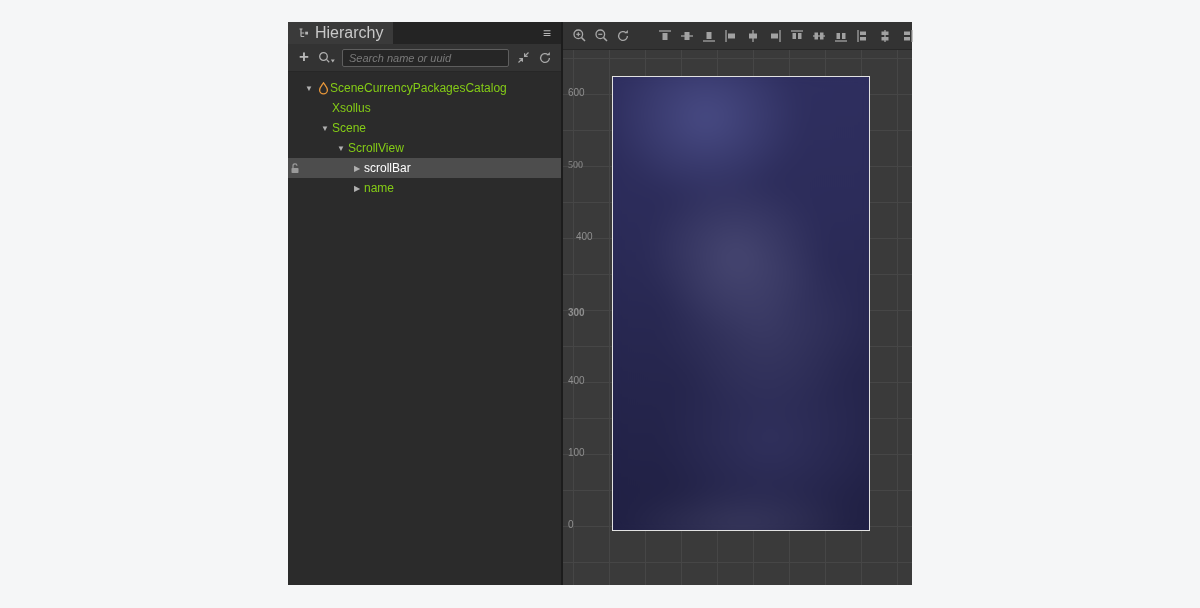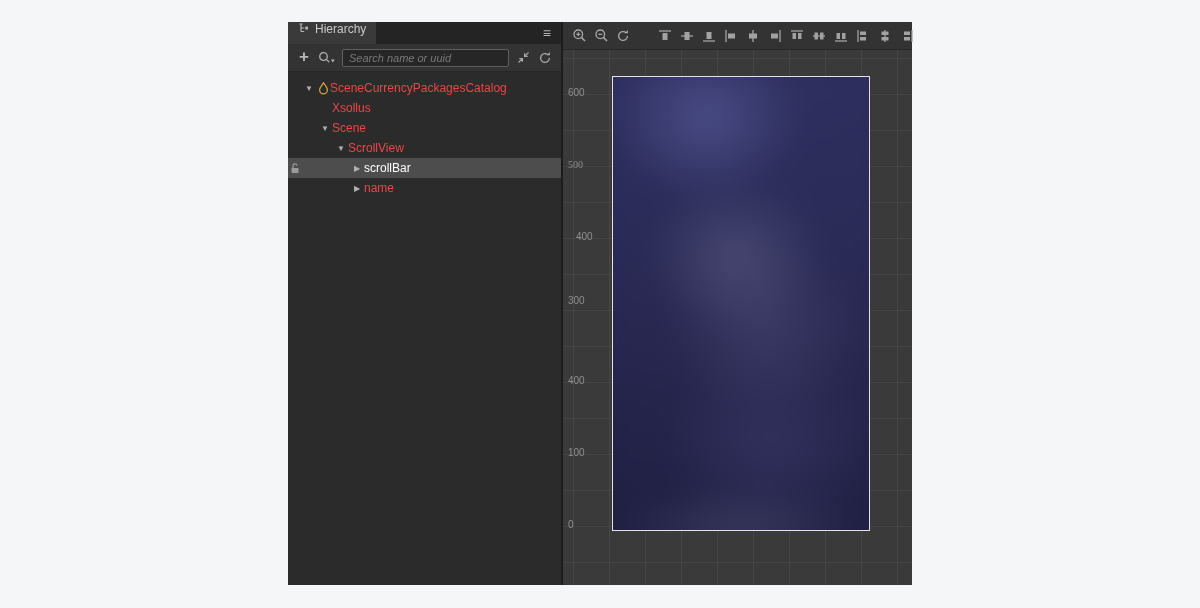--- a/index.html
+++ b/index.html
@@ -14,22 +14,22 @@
     display:flex; background:#2b2b2b;
   }
   
   .panel { display:flex; flex-direction:column; min-width:0; }
   .hierarchy { width:275px; border-right:2px solid #1c1c1c; background:#2b2b2b; }
   .scenepanel { flex:1; background:#3a3a3a; }
 
   
   .tabbar { height:22px; background:#242424; display:flex; align-items:stretch; flex:0 0 auto; }
   .tab {
-    display:flex; gap:5px; padding:0 10px;
-    font-size:12px; color:#c8c8c8; background:#3a3a3a; cursor:default;
+    display:flex; align-items:center; gap:5px; padding:0 10px;
+    font-size:16px; color:#c8c8c8; background:#3a3a3a; cursor:default;
   }
   .tab.blue { background:#2a7ae2; color:#fff; }
   .tabbar .spacer { flex:1; }
   .menu-glyph {
     display:flex; align-items:center; padding:0 10px;
     color:#b5b5b5; font-size:14px;
   }
 
   
   .toolbar {
@@ -53,21 +53,21 @@
   .tree { flex:1; padding-top:6px; overflow:hidden; background:#2b2b2b; }
   .row { height:20px; display:flex; align-items:center; width:100%; }
   .row.sel { background:#4d4d4d; }
   .gutter { width:14px; flex:0 0 auto; display:flex; align-items:center; justify-content:center; }
   .ind { flex:0 0 auto; }
   .caret {
     width:14px; flex:0 0 auto; font-size:8px; color:#b0b0b0;
     display:flex; align-items:center; justify-content:center;
   }
   .nicon { width:14px; flex:0 0 auto; display:flex; align-items:center; justify-content:center; }
-  .lbl { font-size:12px; color:#ef4444; white-space:nowrap; }
+  .lbl { font-size:12px; color:#84cc16; white-space:nowrap; }
   .row.sel .lbl { color:#ffffff; }
 
   
   .group-gap { width:14px; flex:0 0 auto; }
   .align-group { display:flex; align-items:center; gap:6px; }
 
   
   .canvas {
     flex:1; position:relative; overflow:hidden; background:#3a3a3a;
     background-image:
@@ -297,19 +297,19 @@
     </div>
 
     <div class="canvas">
       <div></div>
       <div class="scene-content">
         <div class="scene-blur"></div>
       </div>
     <span class="rlabel" style="top: 38px;">600</span>
         <span class="rlabel" style="top: 110px; font-family: Liberation Serif, serif;">500</span>
         <span class="rlabel" style="top: 182px; margin-left: 8px;">400</span>
-        <span class="rlabel" style="top: 246px;">300</span>
+        <span class="rlabel" style="top: 258px; font-weight: bold;">300</span>
         <span class="rlabel" style="top: 326px;">400</span>
         <span class="rlabel" style="top: 398px;">100</span>
         <span class="rlabel" style="top: 470px;">0</span>
       </div>
   </div>
 </div>
 
 </body></html>

